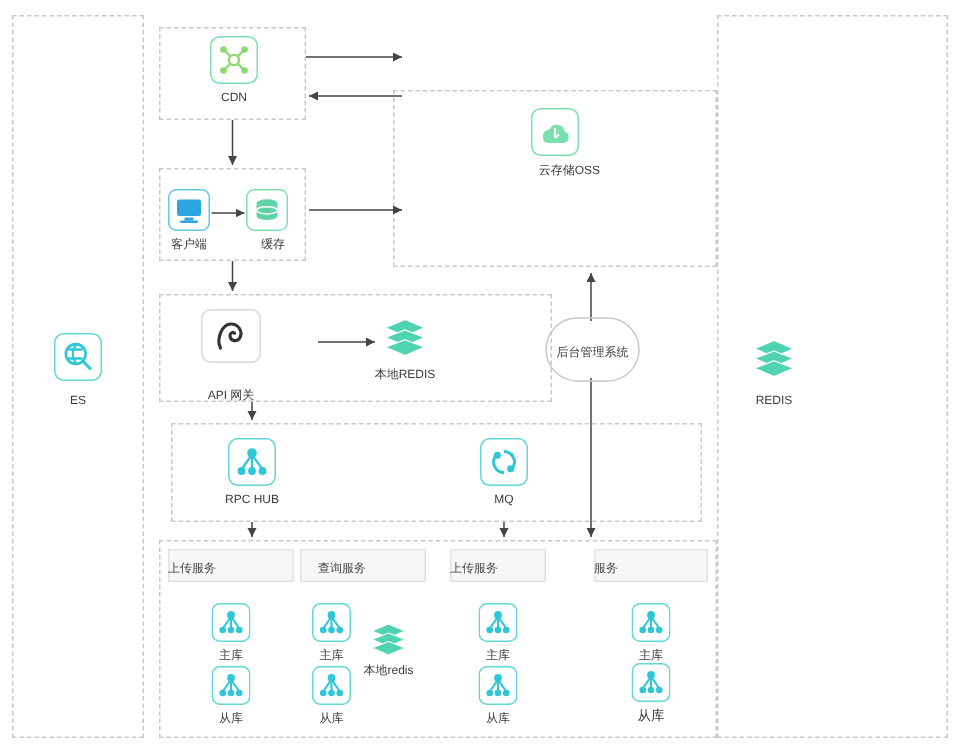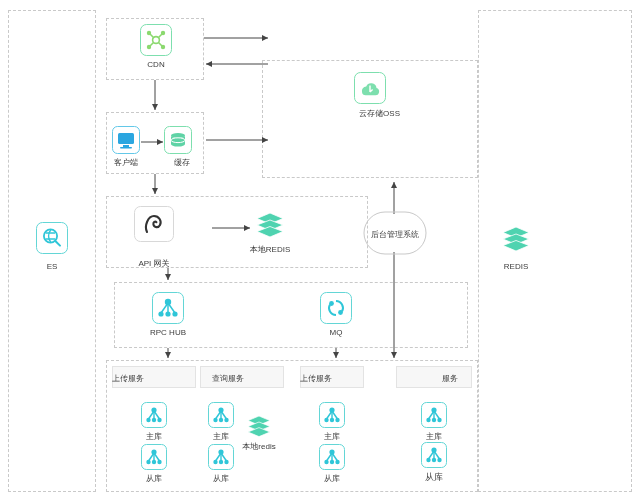--- a/index.html
+++ b/index.html
@@ -283,21 +283,21 @@
       </g>
       <circle cx="13" cy="8" r="2.6" fill="#2fc6d8"></circle>
       <circle cx="7.5" cy="18" r="2.2" fill="#2fc6d8"></circle>
         <circle cx="13" cy="18" r="2.2" fill="#2fc6d8"></circle>
         <circle cx="18.5" cy="18" r="2.2" fill="#2fc6d8"></circle>
     </svg>
   </div>
   <div class="lbl" style="left:302px;top:473px;width:60px;">从库</div>
 
   <div class="svcbox" style="left:396px;top:366px;width:76px;height:22px;"></div>
-  <div class="svchdr" style="left:396px;top:373px;width:76px;margin-left:46px;">服务</div>
+  <div class="svchdr" style="left:396px;top:373px;width:76px;">服务</div>
   <div class="node" style="left:421px;top:402px;width:26px;height:26px;">
     <svg width="26" height="26" viewBox="0 0 26 26">
       <rect x="0.5" y="0.5" width="25" height="25" rx="5" fill="#fff" stroke="#63d6d6"></rect>
       <g stroke="#2fc6d8" stroke-width="1.4" fill="none">
         <line x1="13" y1="9" x2="7.5" y2="17"></line>
           <line x1="13" y1="9" x2="18.5" y2="17"></line>
           <line x1="13" y1="9" x2="13" y2="17"></line>
       </g>
       <circle cx="13" cy="8" r="2.6" fill="#2fc6d8"></circle>
       <circle cx="7.5" cy="18" r="2.2" fill="#2fc6d8"></circle>

